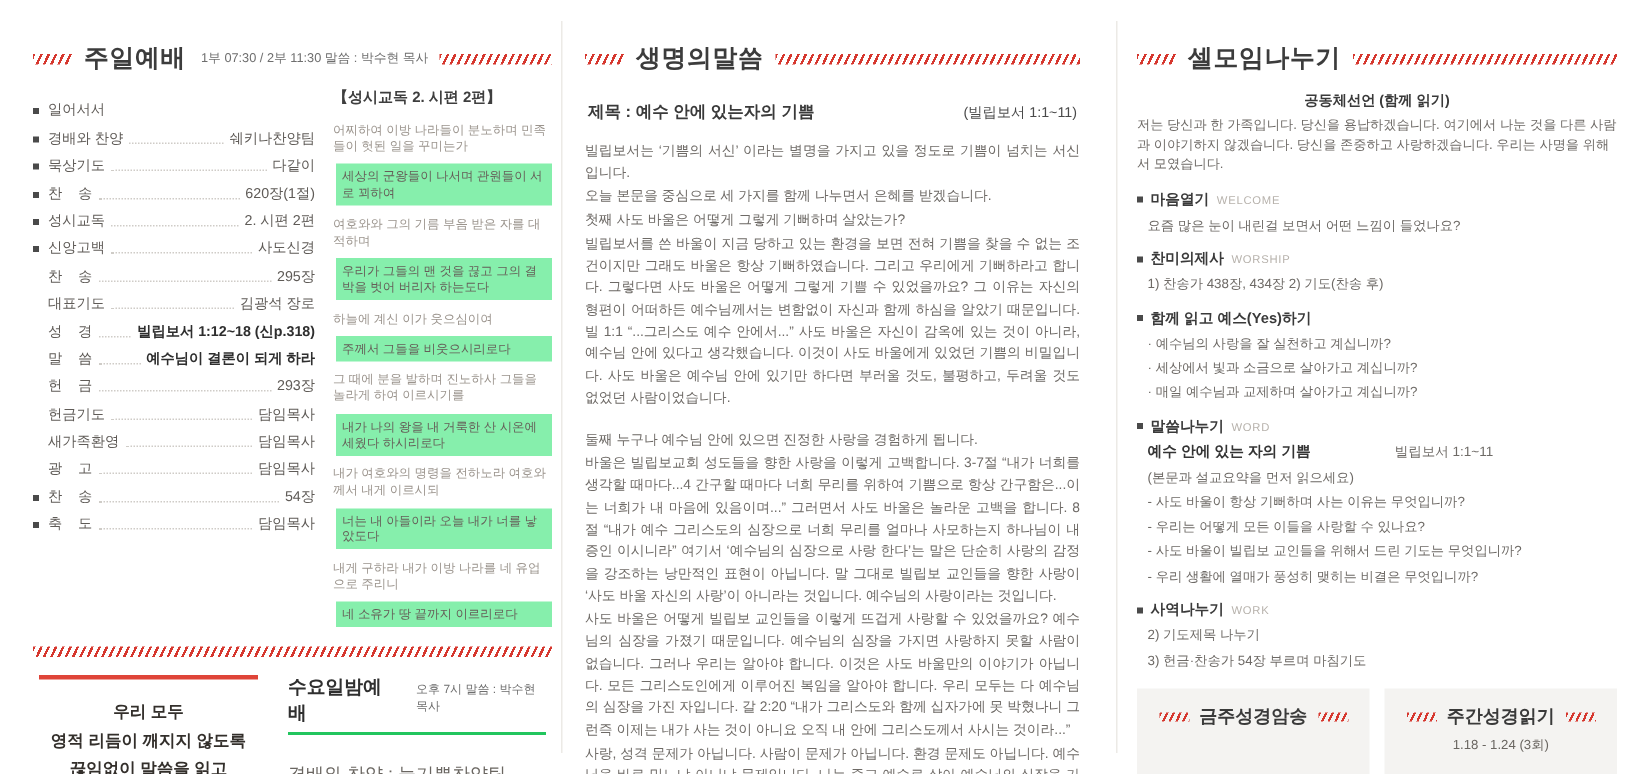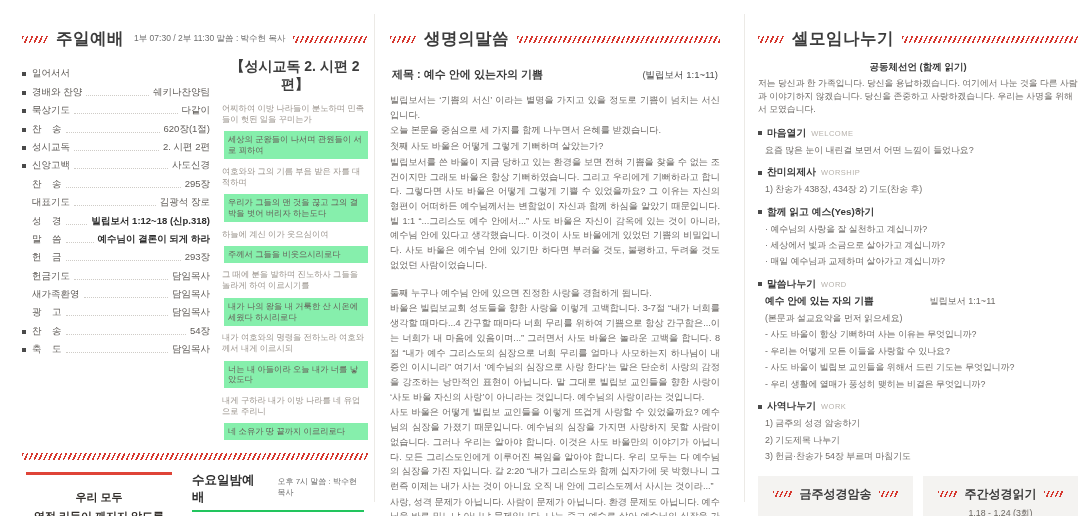--- a/index.html
+++ b/index.html
@@ -23,21 +23,21 @@
   .order-col{width:188px;flex:none;padding-top:4px;}
   .order-row{display:flex;align-items:flex-end;height:18.4px;font-size:9.5px;color:#5f5b57;}
   .bullet{width:4px;height:4px;background:#4a4a4a;margin:0 6px 4px 0;visibility:hidden;flex:none;}
   .order-row.has-bullet .bullet{visibility:visible;}
   .olabel{white-space:pre;}
   .leader{flex:1;border-bottom:1px dotted #cfccc7;margin:0 4px 3px;}
   .order-row.no-leader .leader{border-bottom:none;}
   .oval{white-space:pre;}
   .oval.bold{font-weight:bold;color:#2e2e2e;}
   .psalm-col{flex:1;font-size:8.3px;}
-  .psalm-title{text-align:center;font-weight:bold;font-size:14px;color:#3e3e3e;margin:0 0 9px;}
+  .psalm-title{text-align:left;font-weight:bold;font-size:10px;color:#3e3e3e;margin:0 0 9px;}
   .psalm-line{color:#9b948d;line-height:1.32;margin-bottom:6.5px;}
   .psalm-line.cong{color:#655e58;background:#86efac;padding:3px 4px;margin-left:2px;}
   .close-hatch{margin-top:6px;flex:none;}
   .left-bottom{display:flex;gap:20px;margin-top:12px;padding:0 4px;flex:none;}
   .quote-box{width:146px;flex:none;border-top:3px solid #df4438;border-bottom:3px solid #df4438;
              padding:13px 0 12px;text-align:center;}
   .quote-line{font-size:11px;font-weight:bold;color:#332f2b;line-height:1.72;}
   .wed-box{flex:1;}
   .wed-head{display:flex;align-items:baseline;gap:19px;border-bottom:2px solid #22c55e;padding-bottom:4px;}
   .wed-title{font-size:12.5px;font-weight:bold;color:#2f2f2f;}
@@ -356,21 +356,20 @@
     </div>
 
     <div class="rsec">
       <div class="rsec-head">
         <span class="rsec-bullet"></span>
         <span class="rsec-title">사역나누기</span>
         <span class="rsec-en">WORK</span>
       </div>
       <div>
 
-          <div class="rsec-line">1) 금주의 성경 암송하기</div>
 
           <div class="rsec-line">2) 기도제목 나누기</div>
 
           <div class="rsec-line">3) 헌금·찬송가 54장 부르며 마침기도</div>
         </div>
     </div>
 
     <div class="rboxes">
       <div class="rbox">
         <div class="rbox-head">

